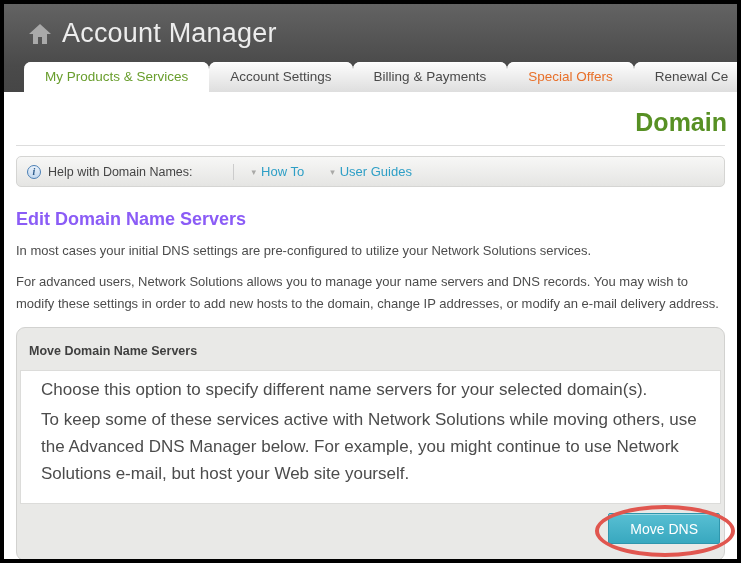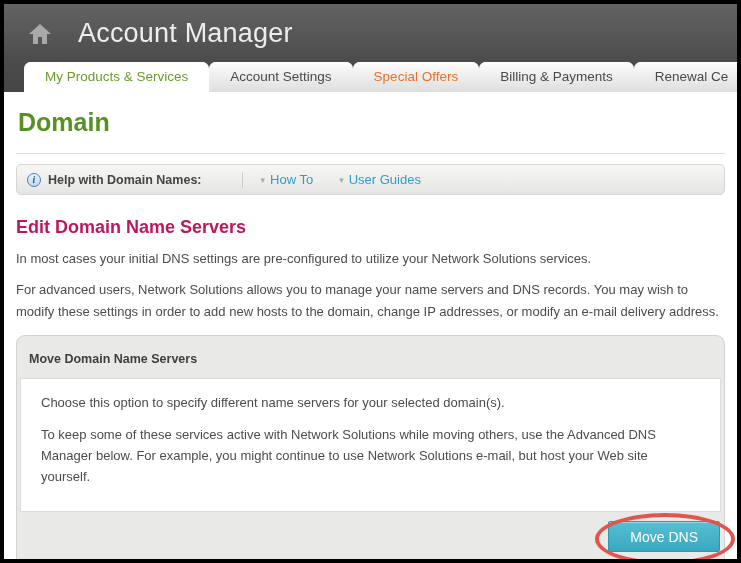--- a/index.html
+++ b/index.html
@@ -11,21 +11,21 @@
     overflow:hidden;
     position:relative;
   }
   
   .header {
     height:88px;
     background:linear-gradient(#636363, #4a4a4a 70%, #464646);
     position:relative;
   }
   .brand {
-    display:flex; align-items:center; gap:26px;
+    display:flex; align-items:center; gap:10px;
     padding:14px 0 0 24px;
   }
   .home-icon { display:inline-block; width:24px; height:22px; position:relative; }
   .home-icon svg { display:block; }
   .brand-title {
     color:#ededed; font-size:27px; font-weight:400; letter-spacing:0.2px;
   }
   .tabs {
     position:absolute; left:20px; right:0; bottom:0;
     display:flex; 
@@ -42,22 +42,22 @@
     font-size:13.5px;
     cursor:pointer;
     flex:0 0 auto;
   }
   .tab--active { background:#fff; color:#699e2d; }
   .tab--offers { color:#e8702a; }
   .tab--cut { min-width:150px; }
   
   .main { padding:0 10px; }
   .page-title {
-    margin:16px 0 16px 4px;
-    font-size:25px; font-weight:bold; color:#579024;
+    margin:16px 0 8px 4px;
+    font-size:25px; font-weight:bold; color:#579024;text-align:right;
   }
   .rule { border-top:1px solid #ddd; margin:0 2px; }
   .help-bar {
     margin:10px 2px 0 2px;
     height:31px;
     border:1px solid #d5d5d3;
     border-radius:5px;
     background:linear-gradient(#f7f7f6, #e5e5e3);
     display:flex; align-items:center;
     padding:0 10px;
@@ -65,31 +65,31 @@
   }
   .info-icon {
     width:14px; height:14px; border-radius:50%;
     background:linear-gradient(#eaf2fb,#c3d8ee);
     border:1.5px solid #4a7fb5;
     color:#2a5a8a; font-size:10px; font-weight:bold;
     display:inline-flex; align-items:center; justify-content:center;
     font-family:"Liberation Serif", serif; font-style:italic;
     margin-right:7px;
   }
-  .help-label { font-weight:bold; color:#454545; }
+  .help-label { font-weight:normal; color:#454545; }
   .vdiv { width:1px; height:16px; background:#ccc; margin:0 18px 0 40px; }
   .help-link {
     display:inline-flex; align-items:center; gap:5px;
     color:#2e9fc6; font-size:13px; text-decoration:none;
     margin-right:26px; cursor:pointer;
   }
   .chev { color:#a9a9a7; font-size:9px; }
   .section-heading {
     margin:22px 2px 6px 2px;
-    font-size:18px; font-weight:bold; color:#be185d;
+    font-size:18px; font-weight:bold; color:#8b5cf6;
   }
   .body-text {
     margin:10px 2px; font-size:13px; color:#4c4c4c; line-height:1.65;
     max-width:712px;
   }
   
   .panel {
     position:relative;
     margin:13px 2px 0 2px;
     height:234px;
@@ -103,21 +103,21 @@
     padding:0 9px;
     font-size:12.5px; font-weight:bold; color:#3f3f3f;
   }
   .panel-body {
     background:#fff;
     border:1px solid #dcdcda;
     height:134px;
     padding:3px 20px;
     overflow:hidden;
   }
-  .panel-body p { font-size:13px; color:#4c4c4c; line-height:1.6; margin:11px 0; }
+  .panel-body p { font-size:17px; color:#4c4c4c; line-height:1.6; margin:2px 0; }
   .move-dns-button {
     position:absolute; right:4px; bottom:16px;
     height:31px; padding:0 21px;
     background:linear-gradient(#58bfd3, #38a8bf);
     border:1px solid #2f96ad;
     border-radius:2px;
     color:#fff; font-size:14px; font-family:"Liberation Sans", sans-serif;
     cursor:pointer;
     box-shadow:inset 0 1px 0 rgba(255,255,255,.4);
   }
@@ -142,25 +142,25 @@
     </span>
     <span class="brand-title">Account Manager</span>
   </div>
   <nav class="tabs">
     <div class="tab tab--active">
       <span>My Products &amp; Services</span>
     </div>
     <div class="tab">
       <span>Account Settings</span>
     </div>
+    <div class="tab">
+      <span>Billing &amp; Payments</span>
+    </div>
     <div class="tab tab--offers">
       <span>Special Offers</span>
-    </div>
-    <div class="tab">
-      <span>Billing &amp; Payments</span>
     </div>
     <div class="tab tab--cut">
       <span>Renewal Ce</span>
     </div>
   </nav>
 </div>
 
 <div class="main">
   <h1 class="page-title">Domain</h1>
   <div class="rule"></div>

